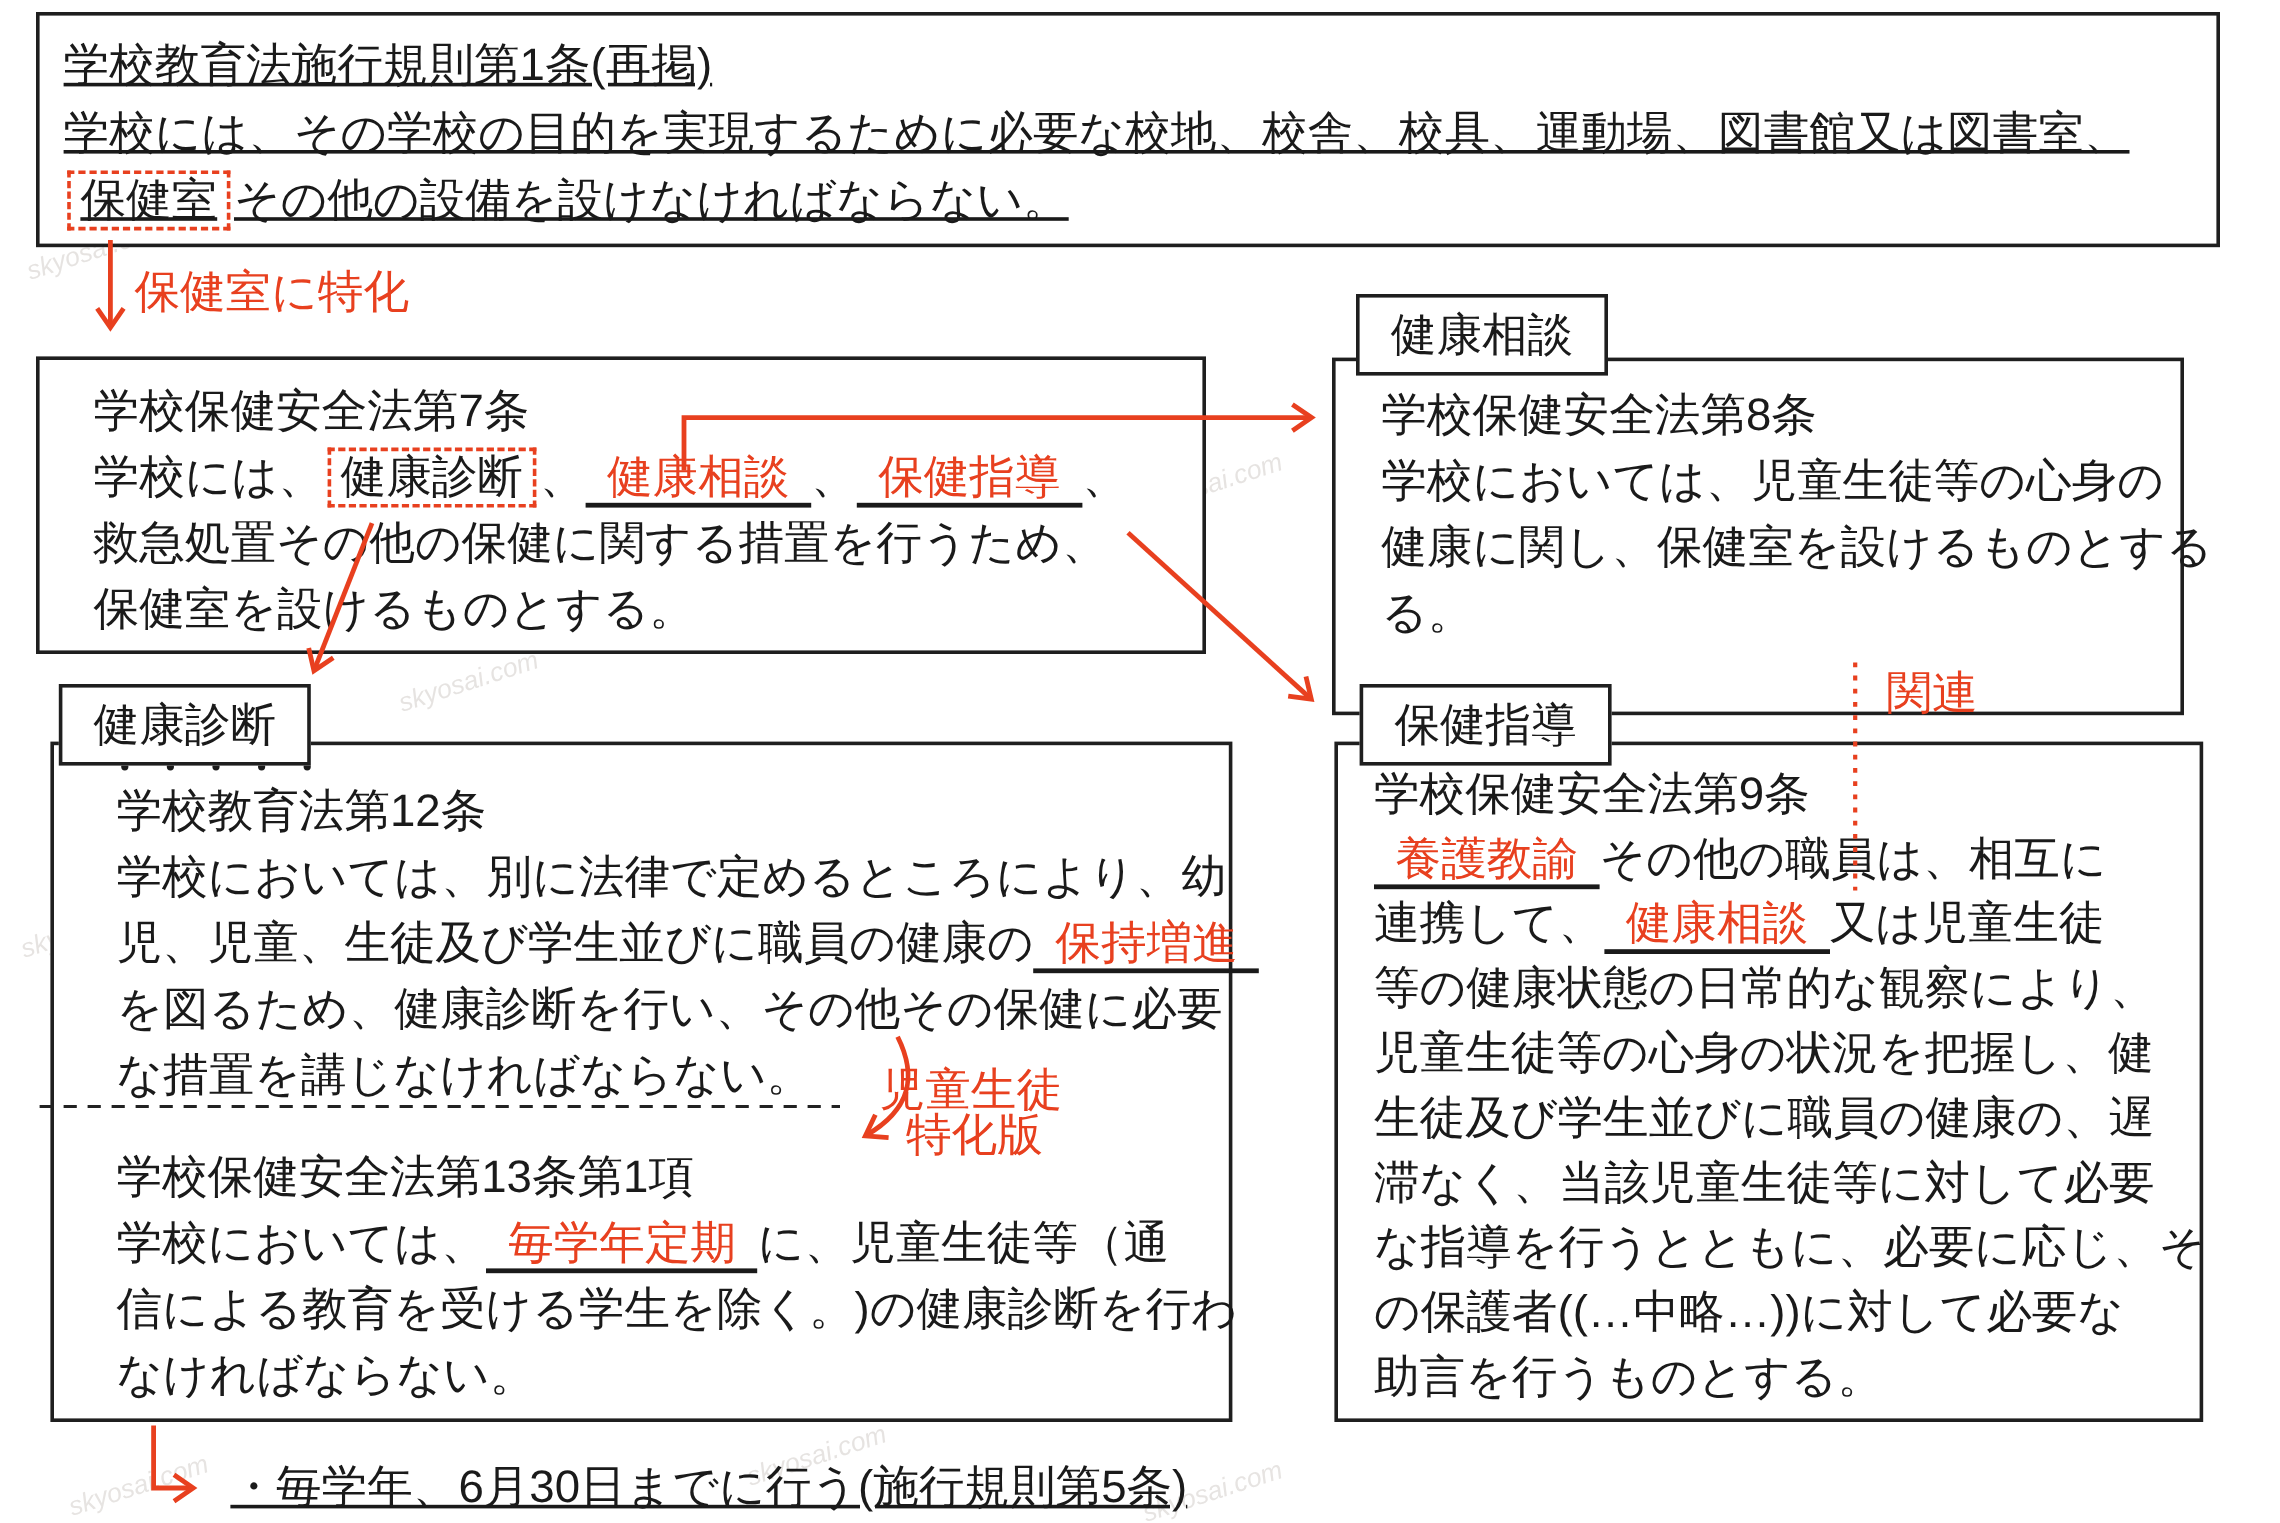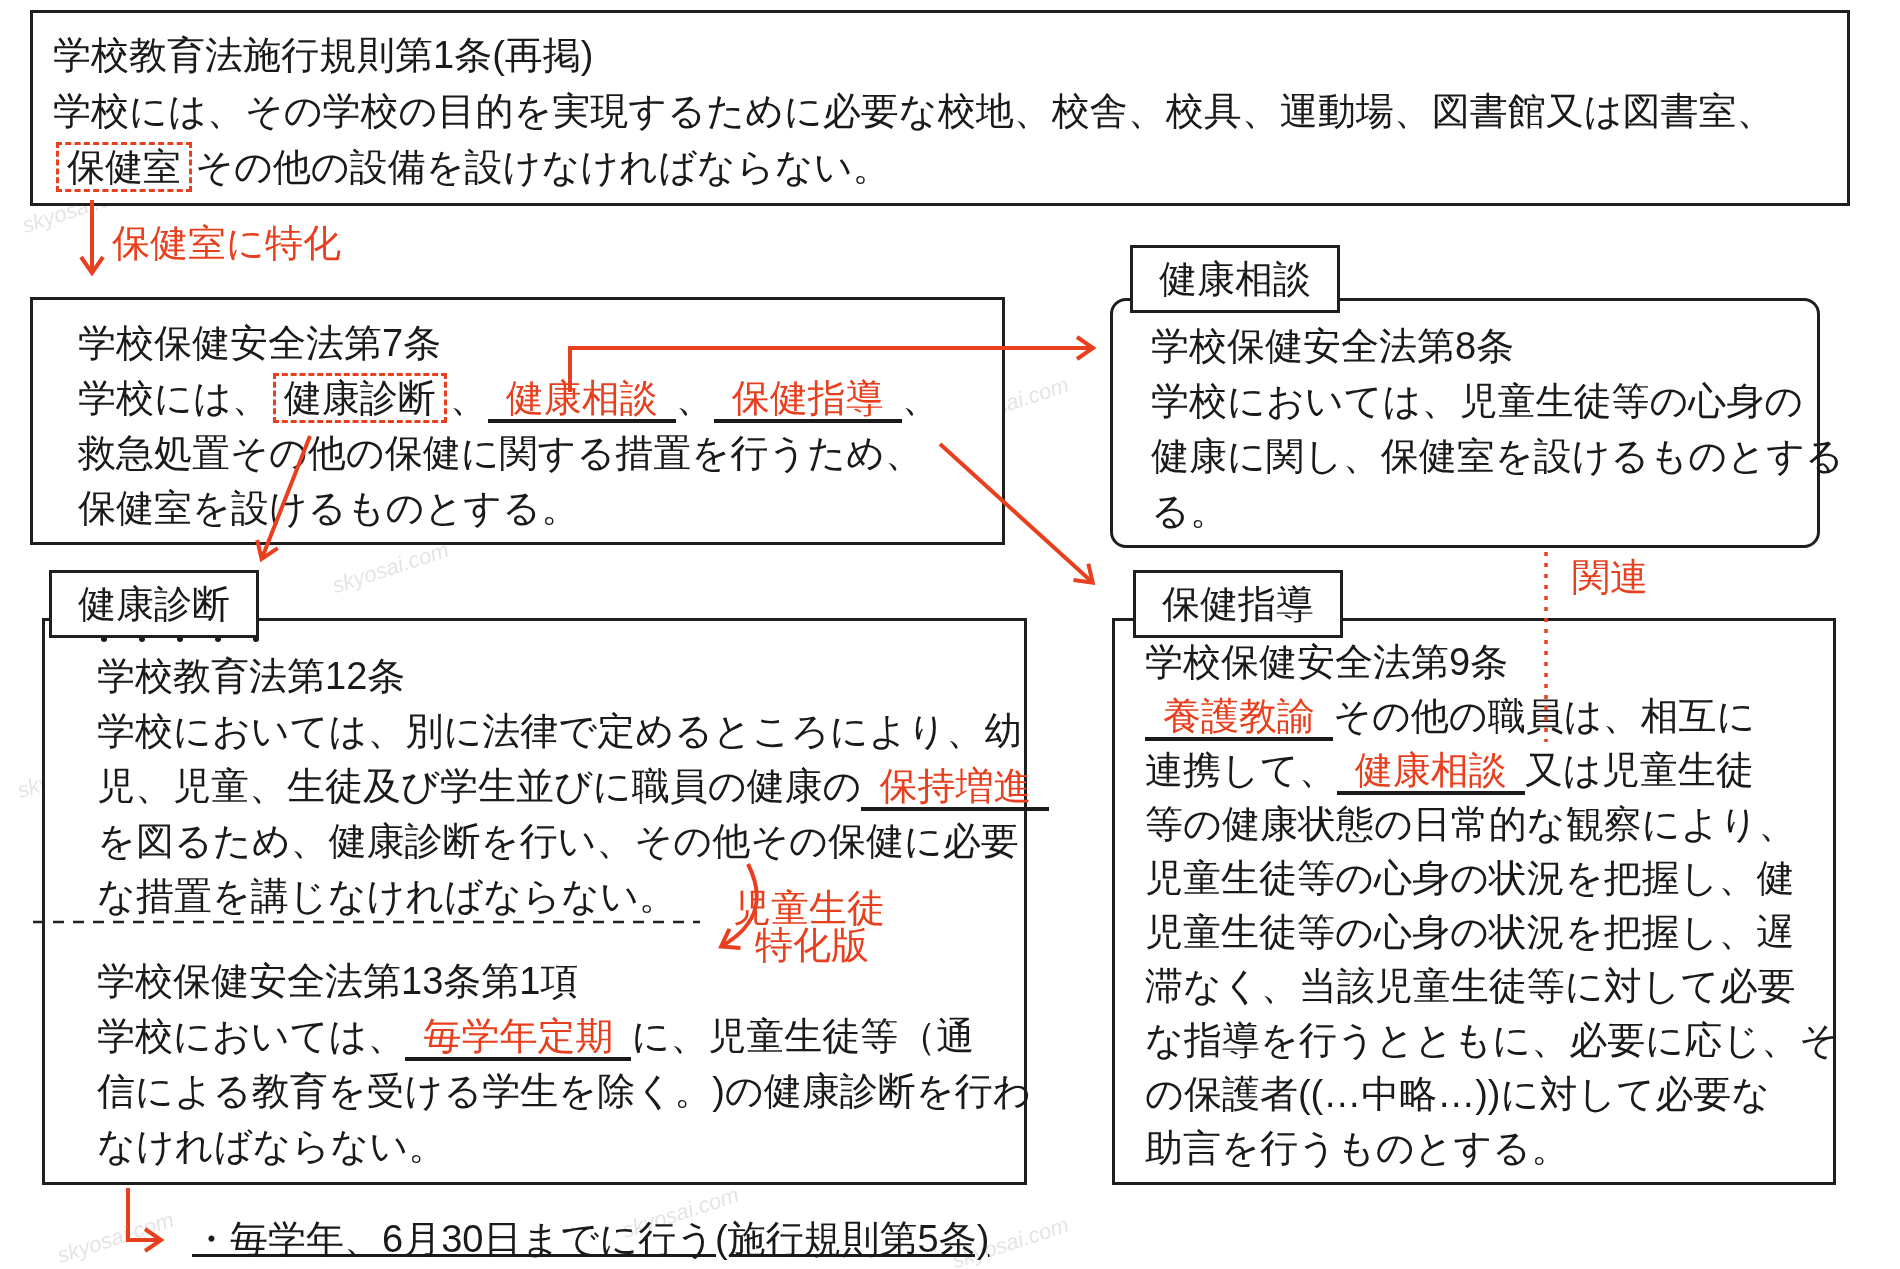--- a/index.html
+++ b/index.html
@@ -10,25 +10,25 @@
   .ln{white-space:nowrap;}
   .seg-u{color:var(--red);border-bottom:4px solid #1a1a1a;padding:0 18px;}
   .seg-d{color:#1a1a1a;border:3px dashed var(--red);padding:1px 8px;margin:0 3px;}
   .tag{position:absolute;border:3px solid #1f1f1f;background:#fff;font-size:38px;
        width:210px;height:68px;display:flex;align-items:center;justify-content:center;
        z-index:3;box-sizing:border-box;}
   .red-ann{position:absolute;color:var(--red);font-size:38px;white-space:nowrap;z-index:4;}
   .note{position:absolute;color:#1a1a1a;font-size:38px;white-space:nowrap;}
   svg.overlay{position:absolute;left:0;top:0;z-index:2;pointer-events:none;}
   
-  #box-rule1{left:30px;top:10px;width:1820px;height:196px;padding:14px 10px 0 20px;line-height:56px;}
+  #box-rule1{left:30px;top:10px;width:1820px;height:196px;padding:14px 10px 0 20px;line-height:56px;text-decoration:underline;}
   
   #box-law7{left:30px;top:297px;width:975px;height:248px;padding:16px 10px 0 45px;}
   
-  #box-law8{left:1110px;top:298px;width:710px;height:250px;padding:18px 10px 0 38px;border-radius:16px;}
+  #box-law8{left:1110px;top:298px;width:710px;height:298px;padding:18px 10px 0 38px;}
   
   #box-law12{left:30px;top:618px;width:985px;height:567px;padding:28px 10px 0 52px;margin-left:12px;}
   #box-law12 .group-b{margin-top:30px;}
   
   #box-law9{left:1112px;top:618px;width:724px;height:567px;padding:14px 8px 0 30px;line-height:54px;}
   #tag-consult{left:1130px;top:245px;}
   #tag-exam{left:49px;top:570px;}
   #tag-guide{left:1133px;top:570px;}
   #ann-specialize{left:112px;top:218px;}
   #ann-related{left:1572px;top:552px;}
@@ -110,21 +110,21 @@
       <i></i>
   </div>
 
   <div class="tag" id="tag-guide">保健指導</div>
   <div class="law-box" id="box-law9">
       <div class="ln"><span>学校保健安全法第9条</span></div>
       <div class="ln"><span class="seg-u">養護教諭</span><span>その他の職員は、相互に</span></div>
       <div class="ln"><span>連携して、</span><span class="seg-u">健康相談</span><span>又は児童生徒</span></div>
       <div class="ln"><span>等の健康状態の日常的な観察により、</span></div>
       <div class="ln"><span>児童生徒等の心身の状況を把握し、健</span></div>
-      <div class="ln"><span>児童生徒等の心身の状況を把握し、遅</span></div>
+      <div class="ln"><span>生徒及び学生並びに職員の健康の、遅</span></div>
       <div class="ln"><span>滞なく、当該児童生徒等に対して必要</span></div>
       <div class="ln"><span>な指導を行うとともに、必要に応じ、そ</span></div>
       <div class="ln"><span>の保護者((…中略…))に対して必要な</span></div>
       <div class="ln"><span>助言を行うものとする。</span></div>
     </div>
 
   <div class="red-ann" id="ann-specialize">保健室に特化</div>
   <div class="red-ann" id="ann-related">関連</div>
   <div class="red-ann" id="ann-student1">児童生徒</div>
   <div class="red-ann" id="ann-student2">特化版</div>

